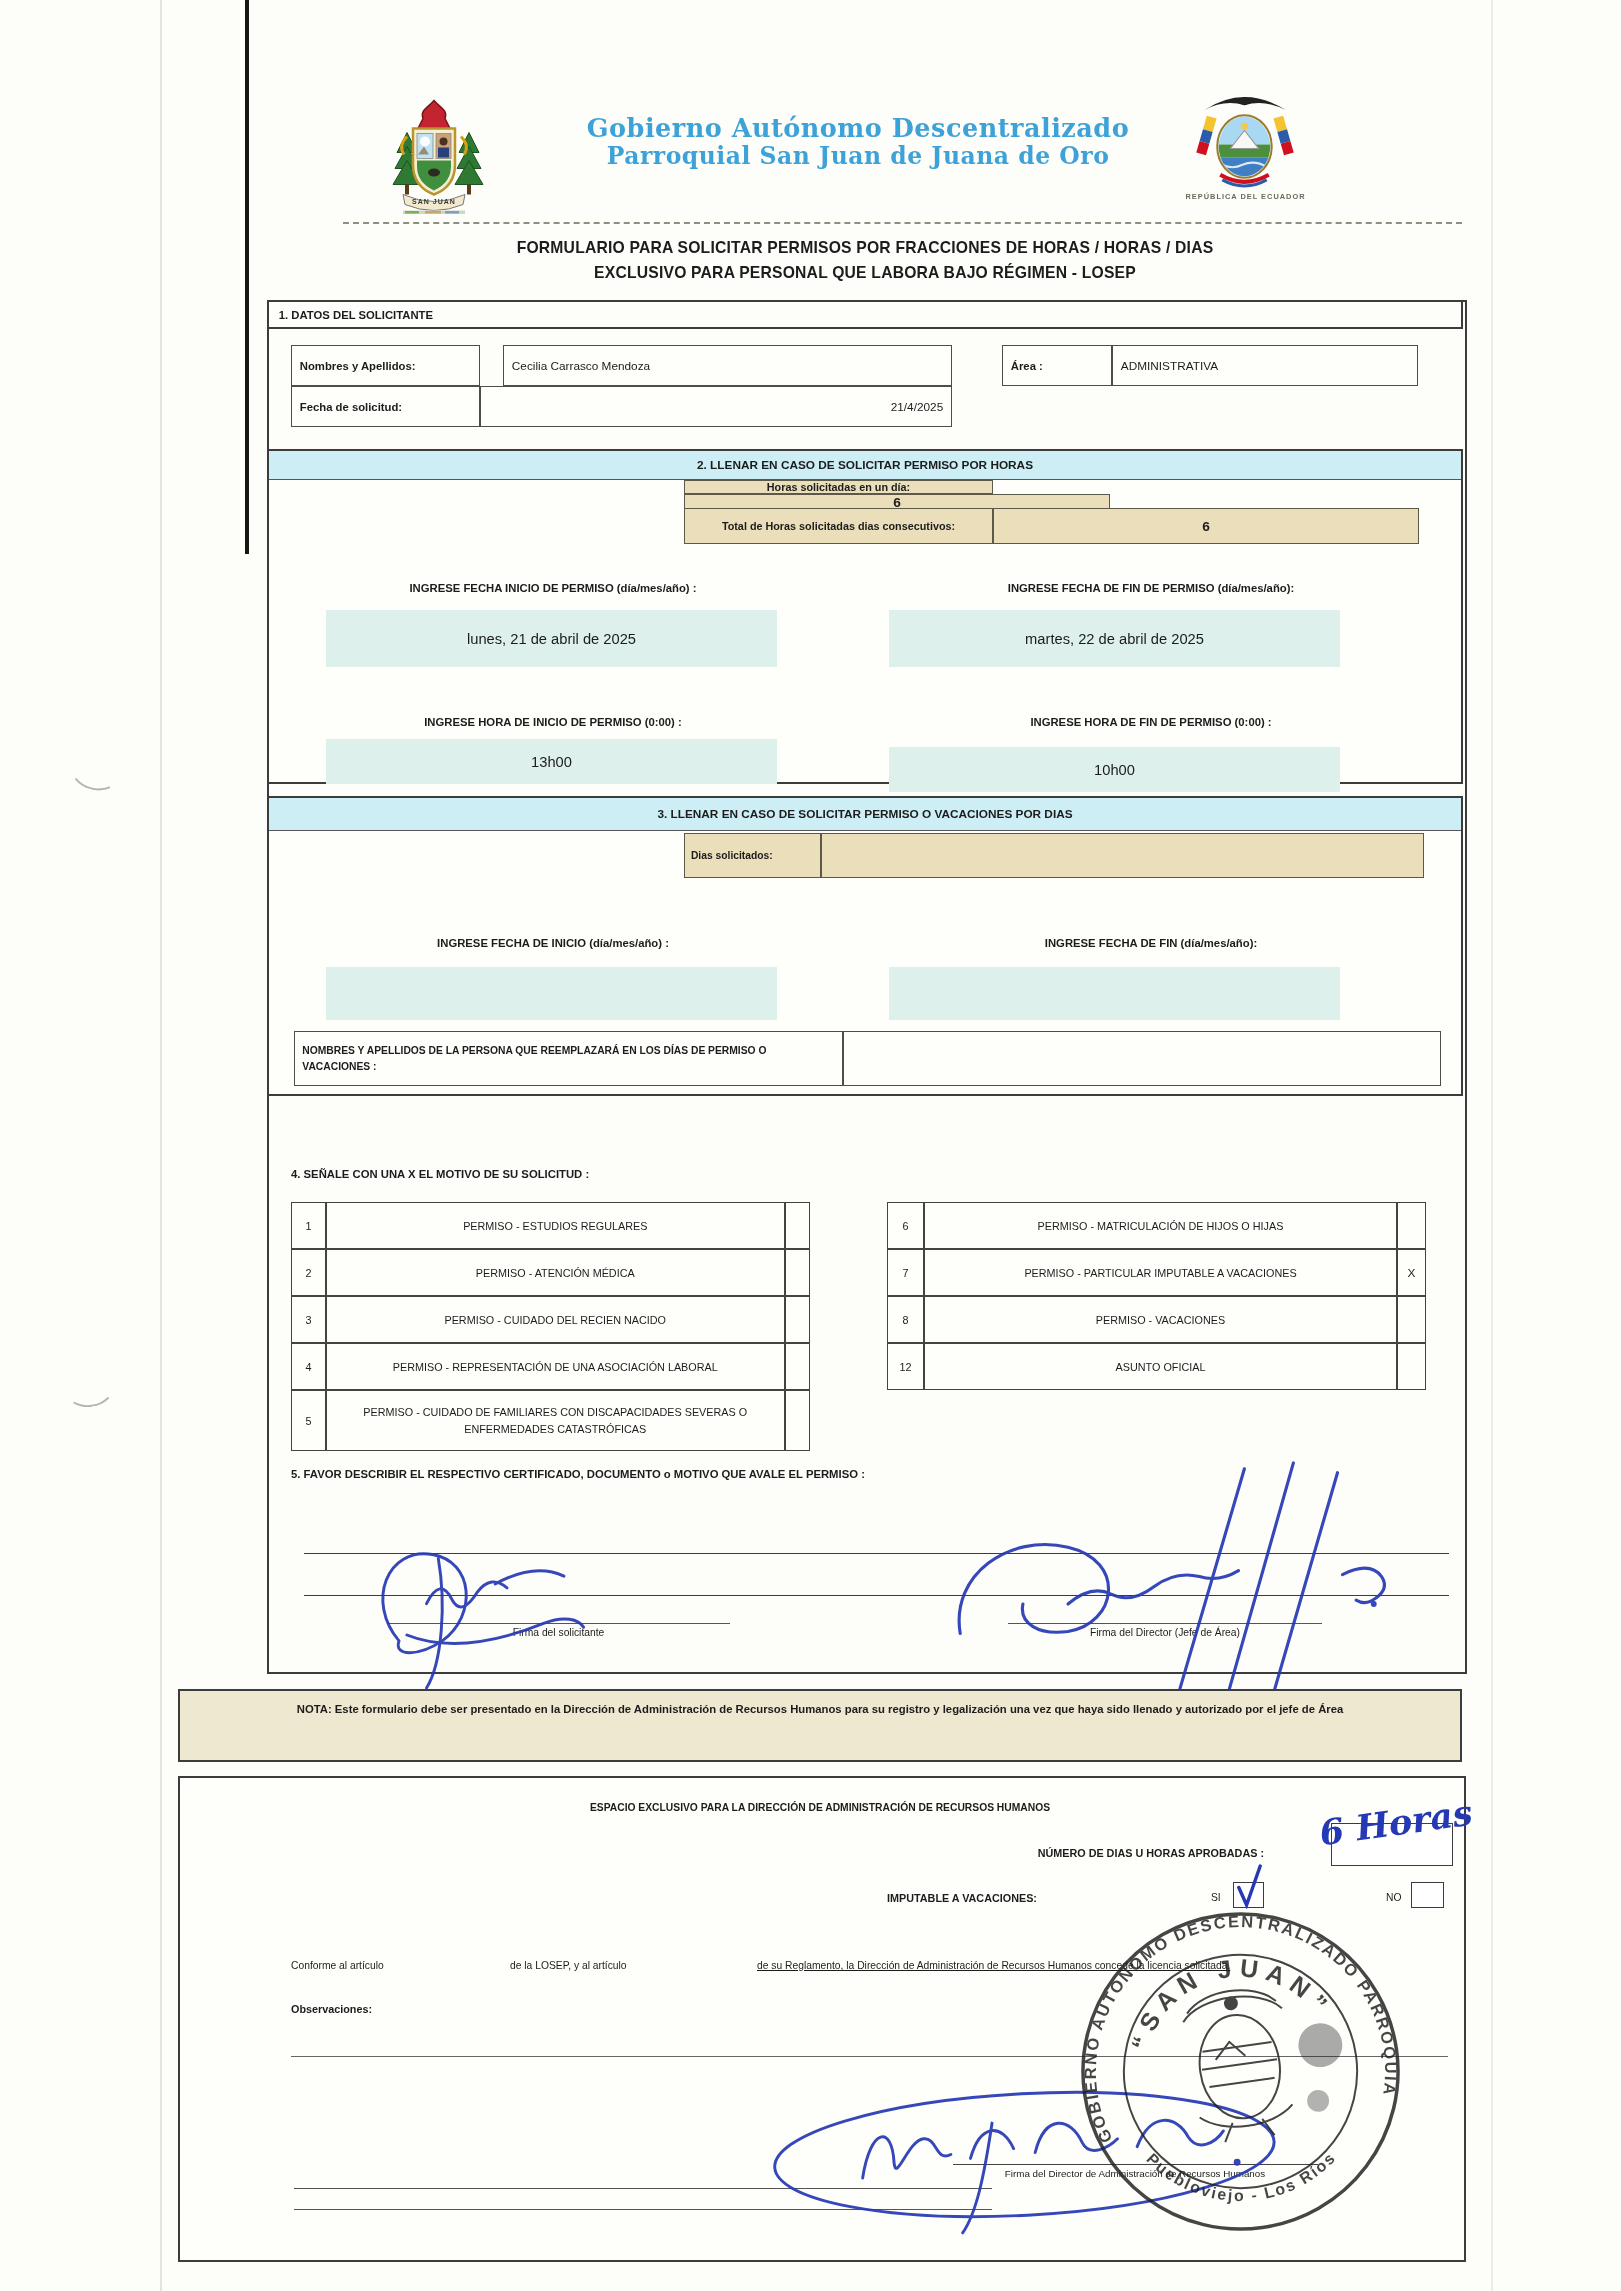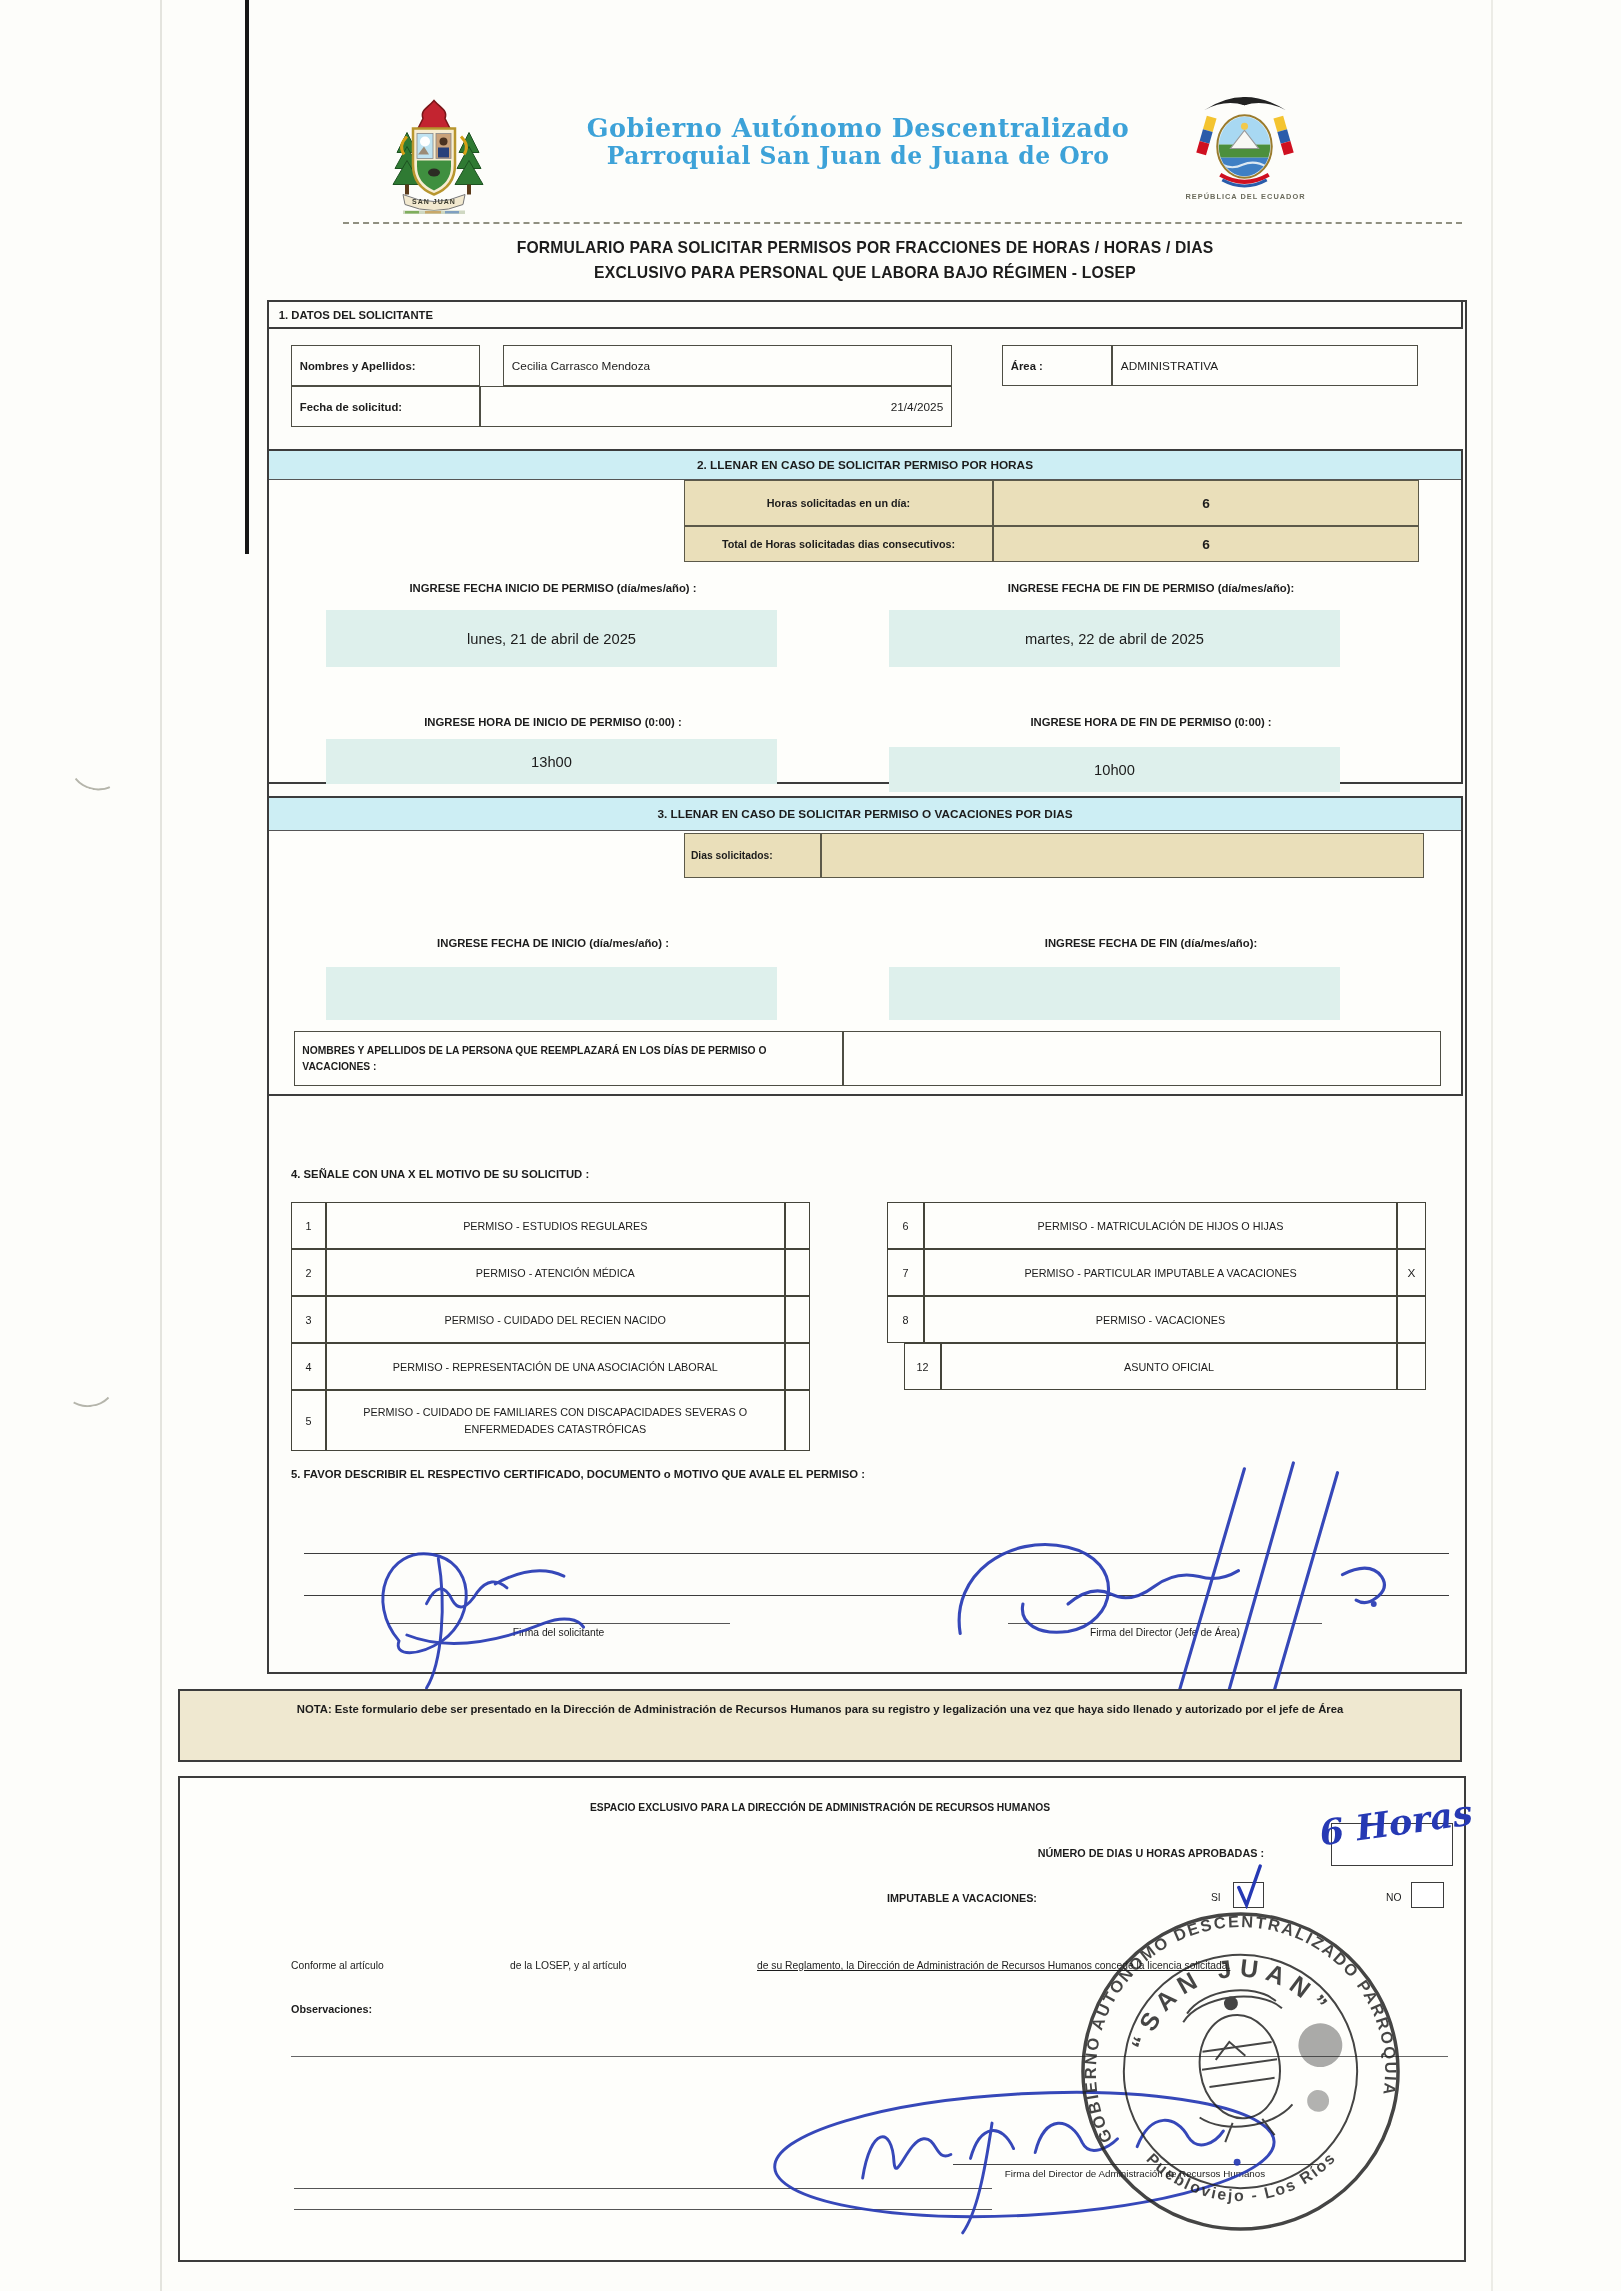--- a/index.html
+++ b/index.html
@@ -148,21 +148,21 @@
     <div class="cell val" style="flex:1;">ADMINISTRATIVA</div>
   </div>
   <div class="abs cellrow" style="left:291px;top:386px;width:661px;height:41px;">
     <div class="cell lab" style="width:189px;">Fecha de solicitud:</div>
     <div class="cell val" style="flex:1;justify-content:flex-end;">21/4/2025</div>
   </div>
 
   <div class="abs secbox" style="left:267px;top:449px;width:1196px;height:335px;">
     <div class="strip" style="height:29px;">2. LLENAR EN CASO DE SOLICITAR PERMISO POR HORAS</div>
     <div class="abs" style="left:415px;top:29px;width:735px;">
-      <div class="cellrow" style="height:46px;">
+      <div class="cellrow" style="height:28px;flex-direction:column;">
         <div class="beigecell beige" style="width:309px;justify-content:center;font-weight:bold;font-size:10.8px;">Horas solicitadas en un día:</div>
         <div class="beigecell beige" style="width:426px;justify-content:center;font-weight:bold;font-size:13.7px;">6</div>
       </div>
       <div class="cellrow" style="height:36px;">
         <div class="beigecell beige" style="width:309px;justify-content:center;font-weight:bold;font-size:10.8px;">Total de Horas solicitadas dias consecutivos:</div>
         <div class="beigecell beige" style="width:426px;justify-content:center;font-weight:bold;font-size:13.7px;">6</div>
       </div>
     </div>
     <div class="abs collabel" style="left:39px;top:131px;width:490px;">INGRESE FECHA INICIO DE PERMISO (día/mes/año) :</div>
     <div class="abs collabel" style="left:637px;top:131px;width:490px;">INGRESE FECHA DE FIN DE PERMISO (día/mes/año):</div>
@@ -229,21 +229,21 @@
     <div class="mrow" style="height:47px;">
       <div class="mcell" style="width:37px;">7</div>
       <div class="mcell" style="flex:1;">PERMISO - PARTICULAR IMPUTABLE A VACACIONES</div>
       <div class="mcell" style="width:29px;font-size:11.8px;">X</div>
     </div>
     <div class="mrow" style="height:47px;">
       <div class="mcell" style="width:37px;">8</div>
       <div class="mcell" style="flex:1;">PERMISO - VACACIONES</div>
       <div class="mcell" style="width:29px;font-size:11.8px;"></div>
     </div>
-    <div class="mrow" style="height:47px;margin-left:17px;">
+    <div class="mrow" style="height:47px;">
       <div class="mcell" style="width:37px;">12</div>
       <div class="mcell" style="flex:1;">ASUNTO OFICIAL</div>
       <div class="mcell" style="width:29px;font-size:11.8px;"></div>
     </div>
   </div>
 
   <div class="abs" style="left:291px;top:1468px;font-weight:bold;font-size:11.3px;">5. FAVOR DESCRIBIR EL RESPECTIVO CERTIFICADO, DOCUMENTO o MOTIVO QUE AVALE EL PERMISO :</div>
   <div class="abs hline" style="left:304px;top:1553px;width:1145px;"></div>
   <div class="abs hline" style="left:304px;top:1595px;width:1145px;"></div>
 

